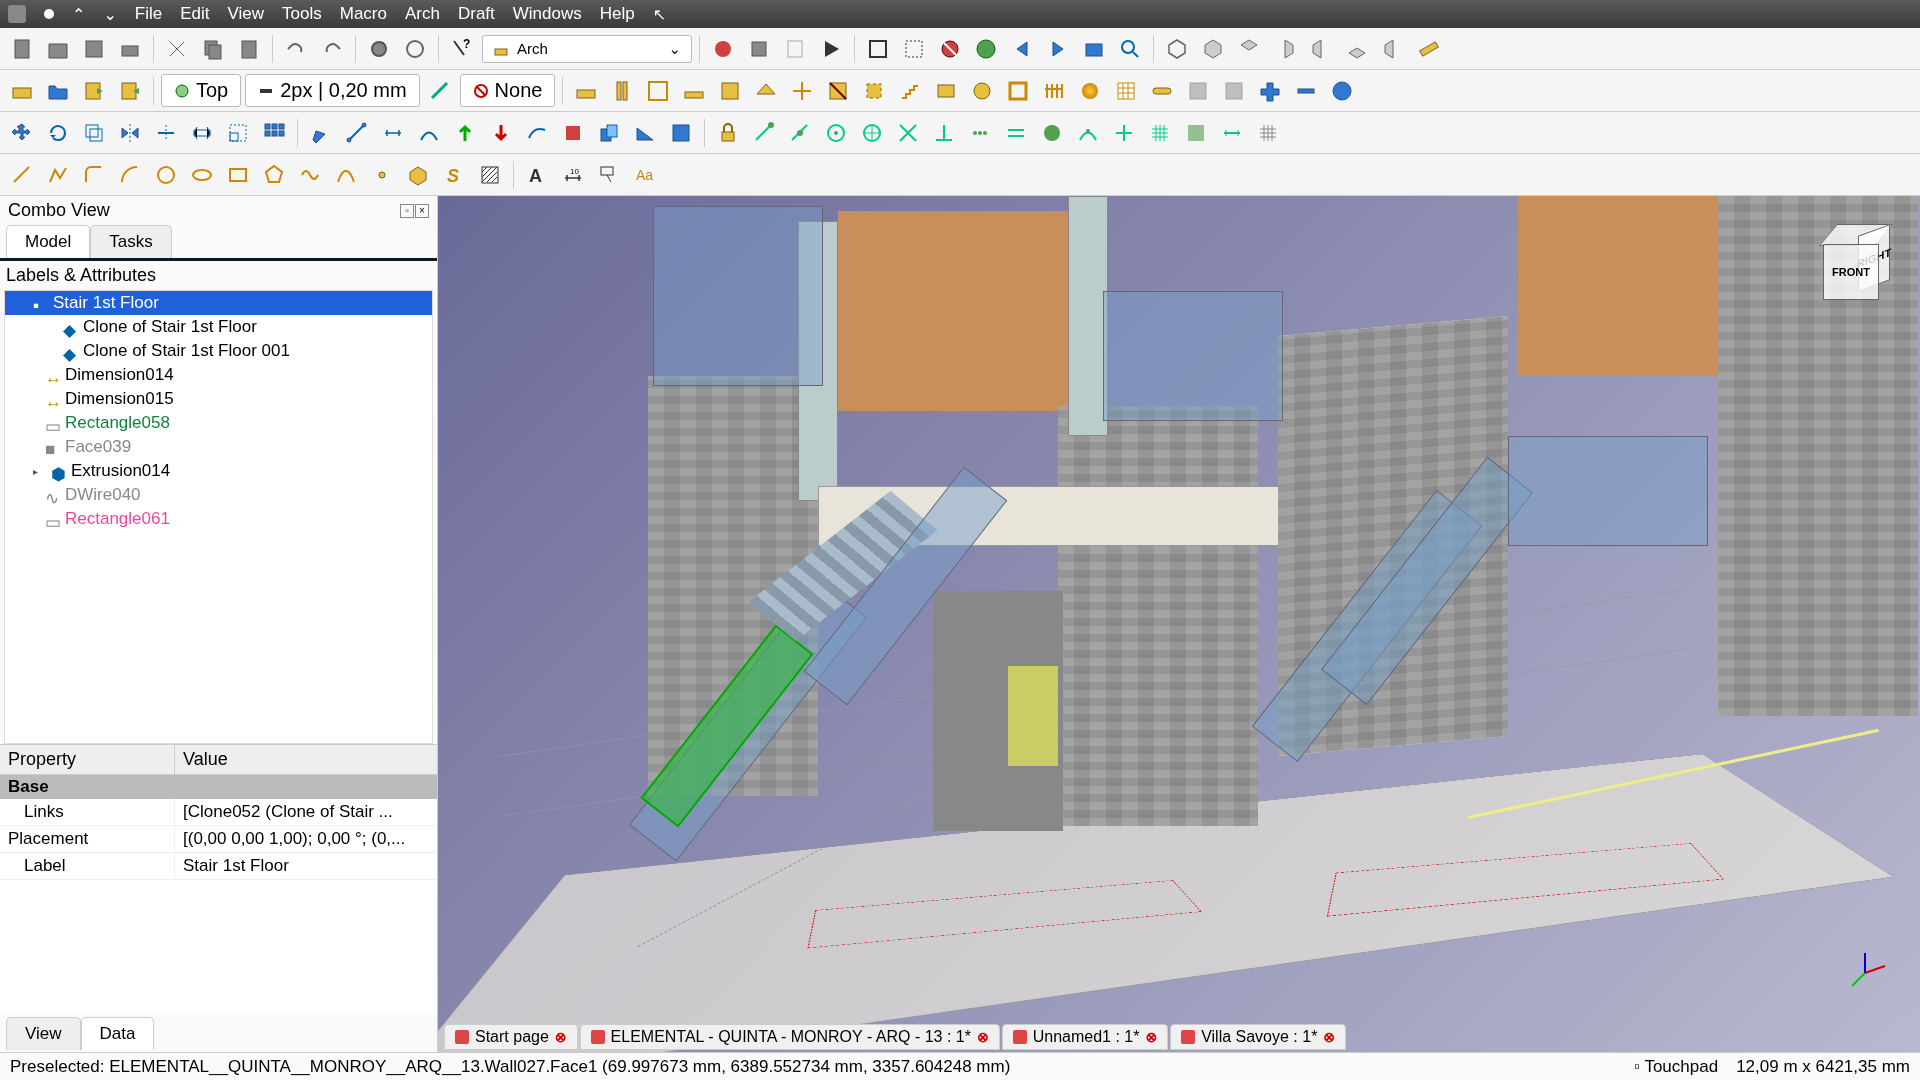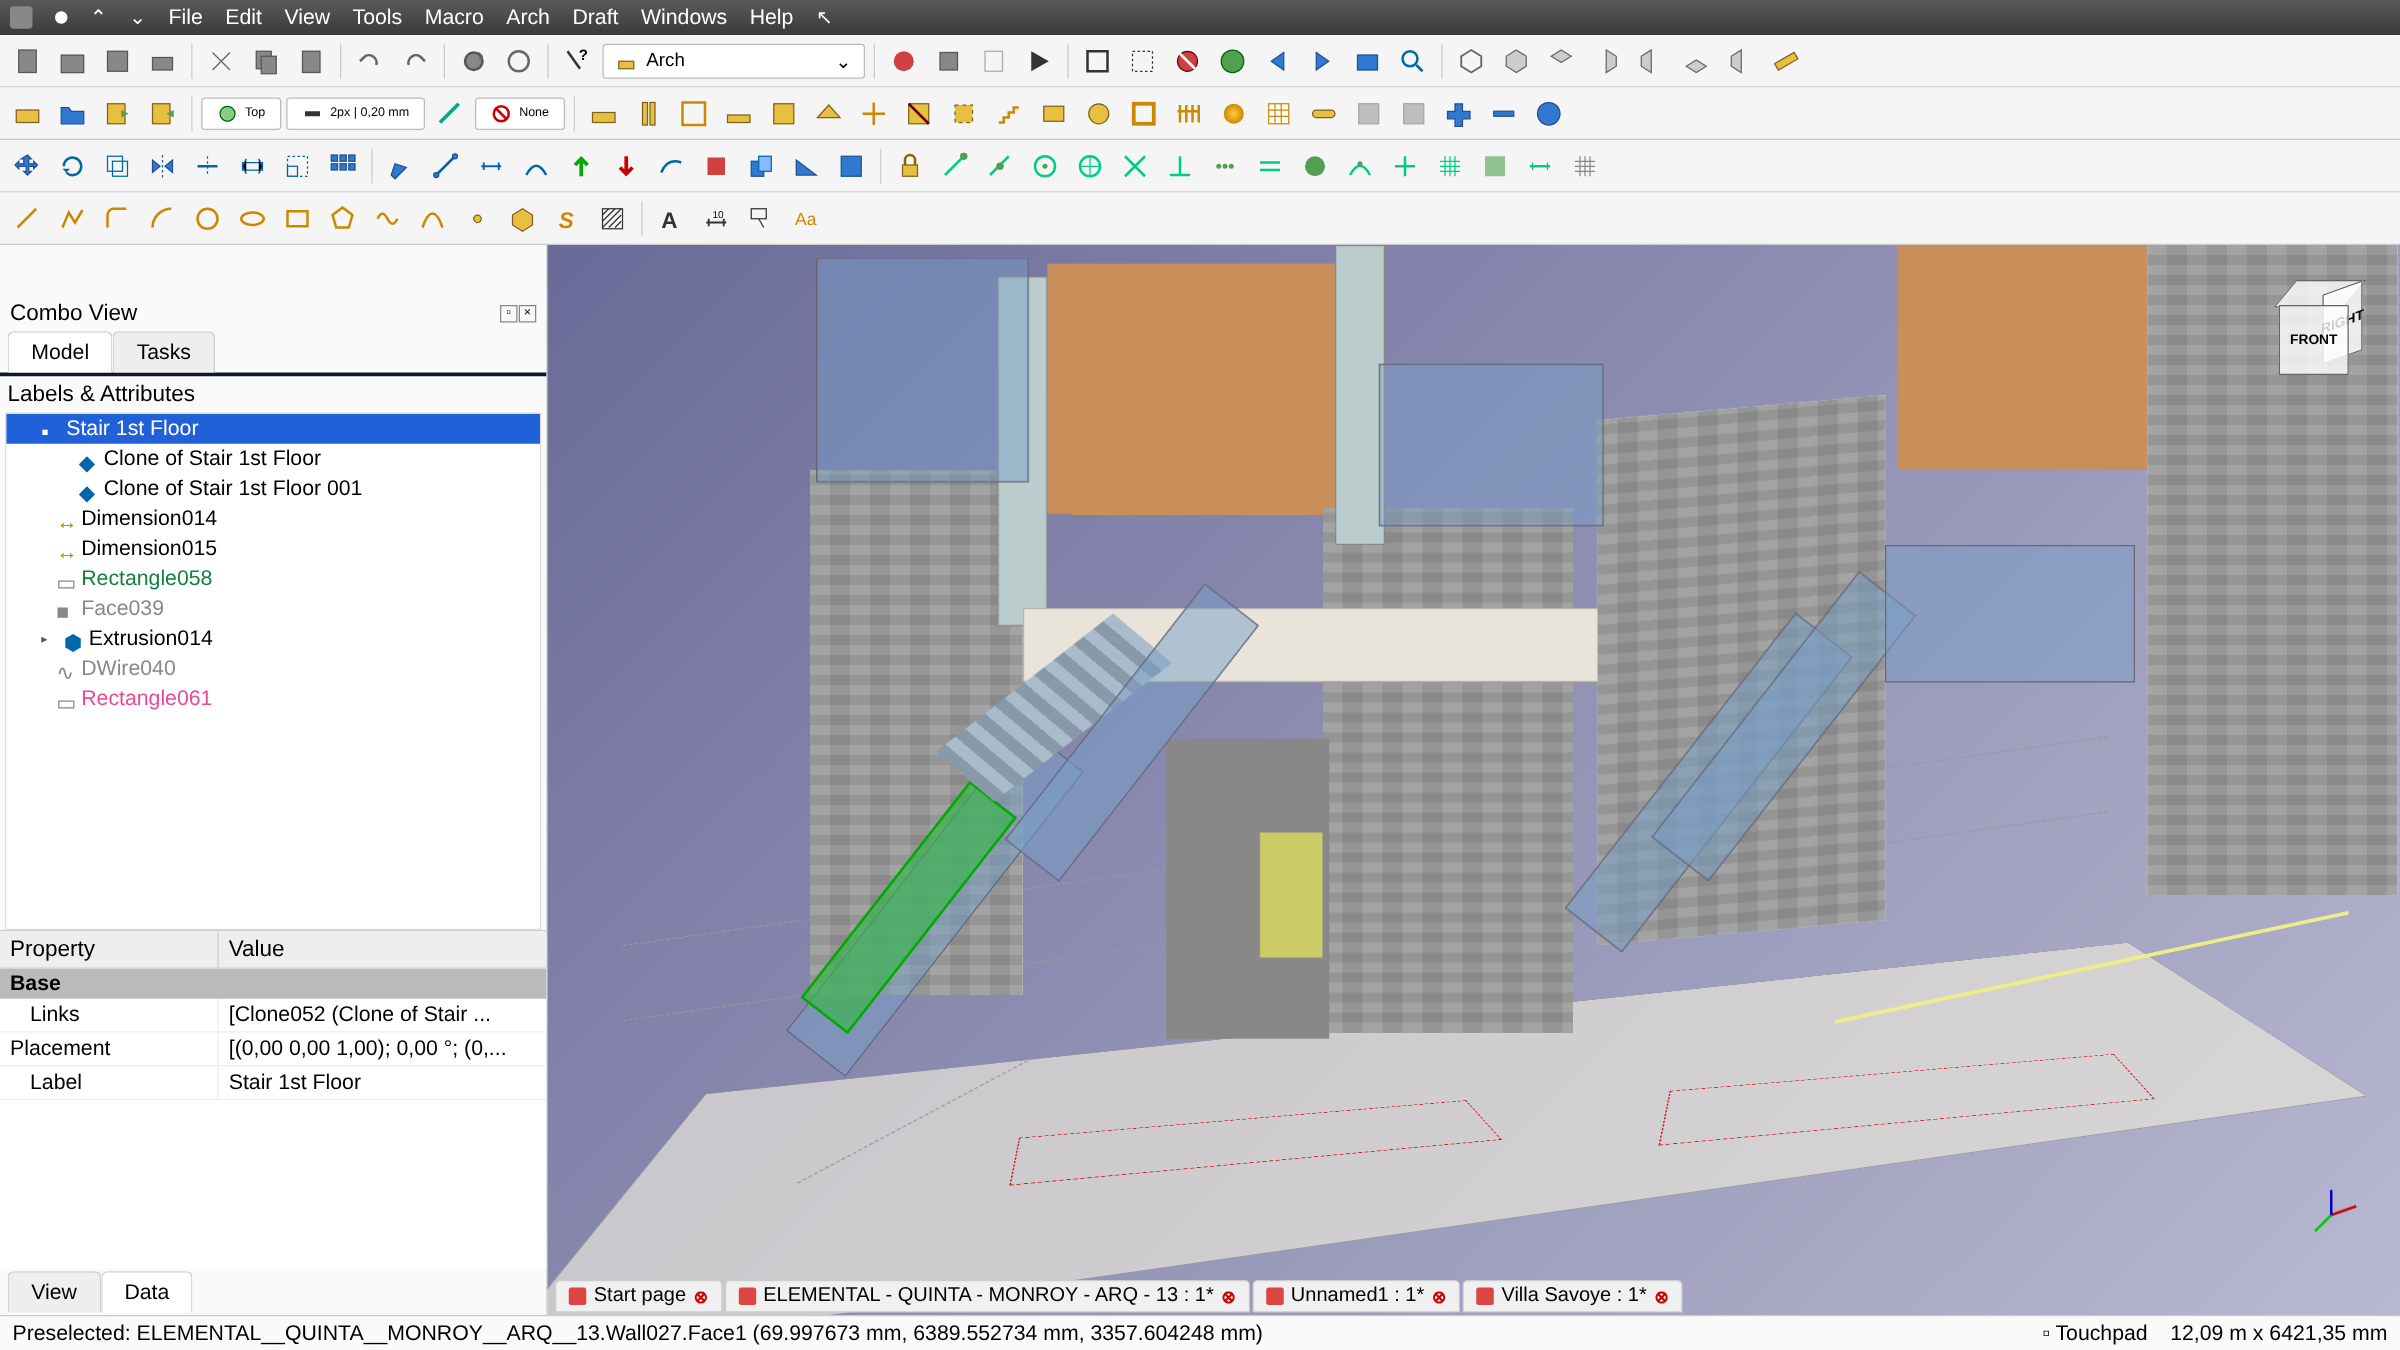--- a/index.html
+++ b/index.html
@@ -6,27 +6,27 @@
     body { width: 1920px; height: 1080px; overflow: hidden; background: #f0f0f0; display: flex; flex-direction: column; font-size: 16px; }
     
     .menubar { height: 28px; background: linear-gradient(#5a5a5a, #3a3a3a); display: flex; align-items: center; padding: 0 8px; color: #fff; gap: 18px; }
     .menu-logo { width: 18px; height: 18px; background: #888; border-radius: 3px; }
     .menu-dot { width: 10px; height: 10px; background: #fff; border-radius: 50%; }
     .menu-item { cursor: pointer; font-size: 17px; }
     
     .toolbar { background: #f5f5f5; border-bottom: 1px solid #ccc; display: flex; align-items: center; padding: 4px 6px; gap: 4px; flex-wrap: wrap; min-height: 42px; }
     .tb-btn { width: 32px; height: 32px; display: flex; align-items: center; justify-content: center; border-radius: 3px; cursor: pointer; }
     .tb-sep { width: 1px; height: 28px; background: #ccc; margin: 0 3px; }
-    .tb-pill { padding: 4px 12px; border: 1px solid #bbb; border-radius: 3px; background: #fff; display: flex; align-items: center; gap: 6px; font-size: 10px; }
+    .tb-pill { padding: 4px 12px; border: 1px solid #bbb; border-radius: 3px; background: #fff; display: flex; align-items: center; gap: 6px; font-size: 20px; }
     .wb-select { padding: 4px 10px; border: 1px solid #bbb; border-radius: 3px; background: #fff; width: 210px; font-size: 15px; display: flex; align-items: center; gap: 8px; }
     
     .main-area { flex: 1; display: flex; overflow: hidden; }
     
     .sidebar { width: 438px; background: #fafafa; border-right: 1px solid #ccc; display: flex; flex-direction: column; }
-    .sidebar-title { padding: 4px 8px; font-weight: 500; font-size: 18px; display: flex; justify-content: space-between; align-items: center; margin-top: 40px; }
+    .sidebar-title { padding: 4px 8px; font-weight: 500; font-size: 18px; display: flex; justify-content: space-between; align-items: center; }
     .title-icons { display: flex; gap: 1px; }
     .tiny-icon { width: 14px; height: 14px; border: 1px solid #888; font-size: 10px; display: flex; align-items: center; justify-content: center; }
     
     .tabs { display: flex; padding: 0 6px; border-bottom: 3px solid #0f172a; }
     .tab { padding: 6px 18px; border: 1px solid #ccc; border-bottom: none; background: #eee; border-radius: 5px 5px 0 0; font-size: 17px; cursor: pointer; }
     .tab.active { background: #fff; font-weight: 500; }
     
     .tree-header { padding: 4px 6px; font-weight: 400; font-size: 18px; }
     .tree { flex: 1; overflow-y: auto; background: #fff; border: 1px solid #ddd; margin: 0 4px; min-height: 280px; }
     .tree-item { padding: 2px 8px 2px 28px; display: flex; align-items: center; gap: 6px; font-size: 17px; cursor: pointer; }

